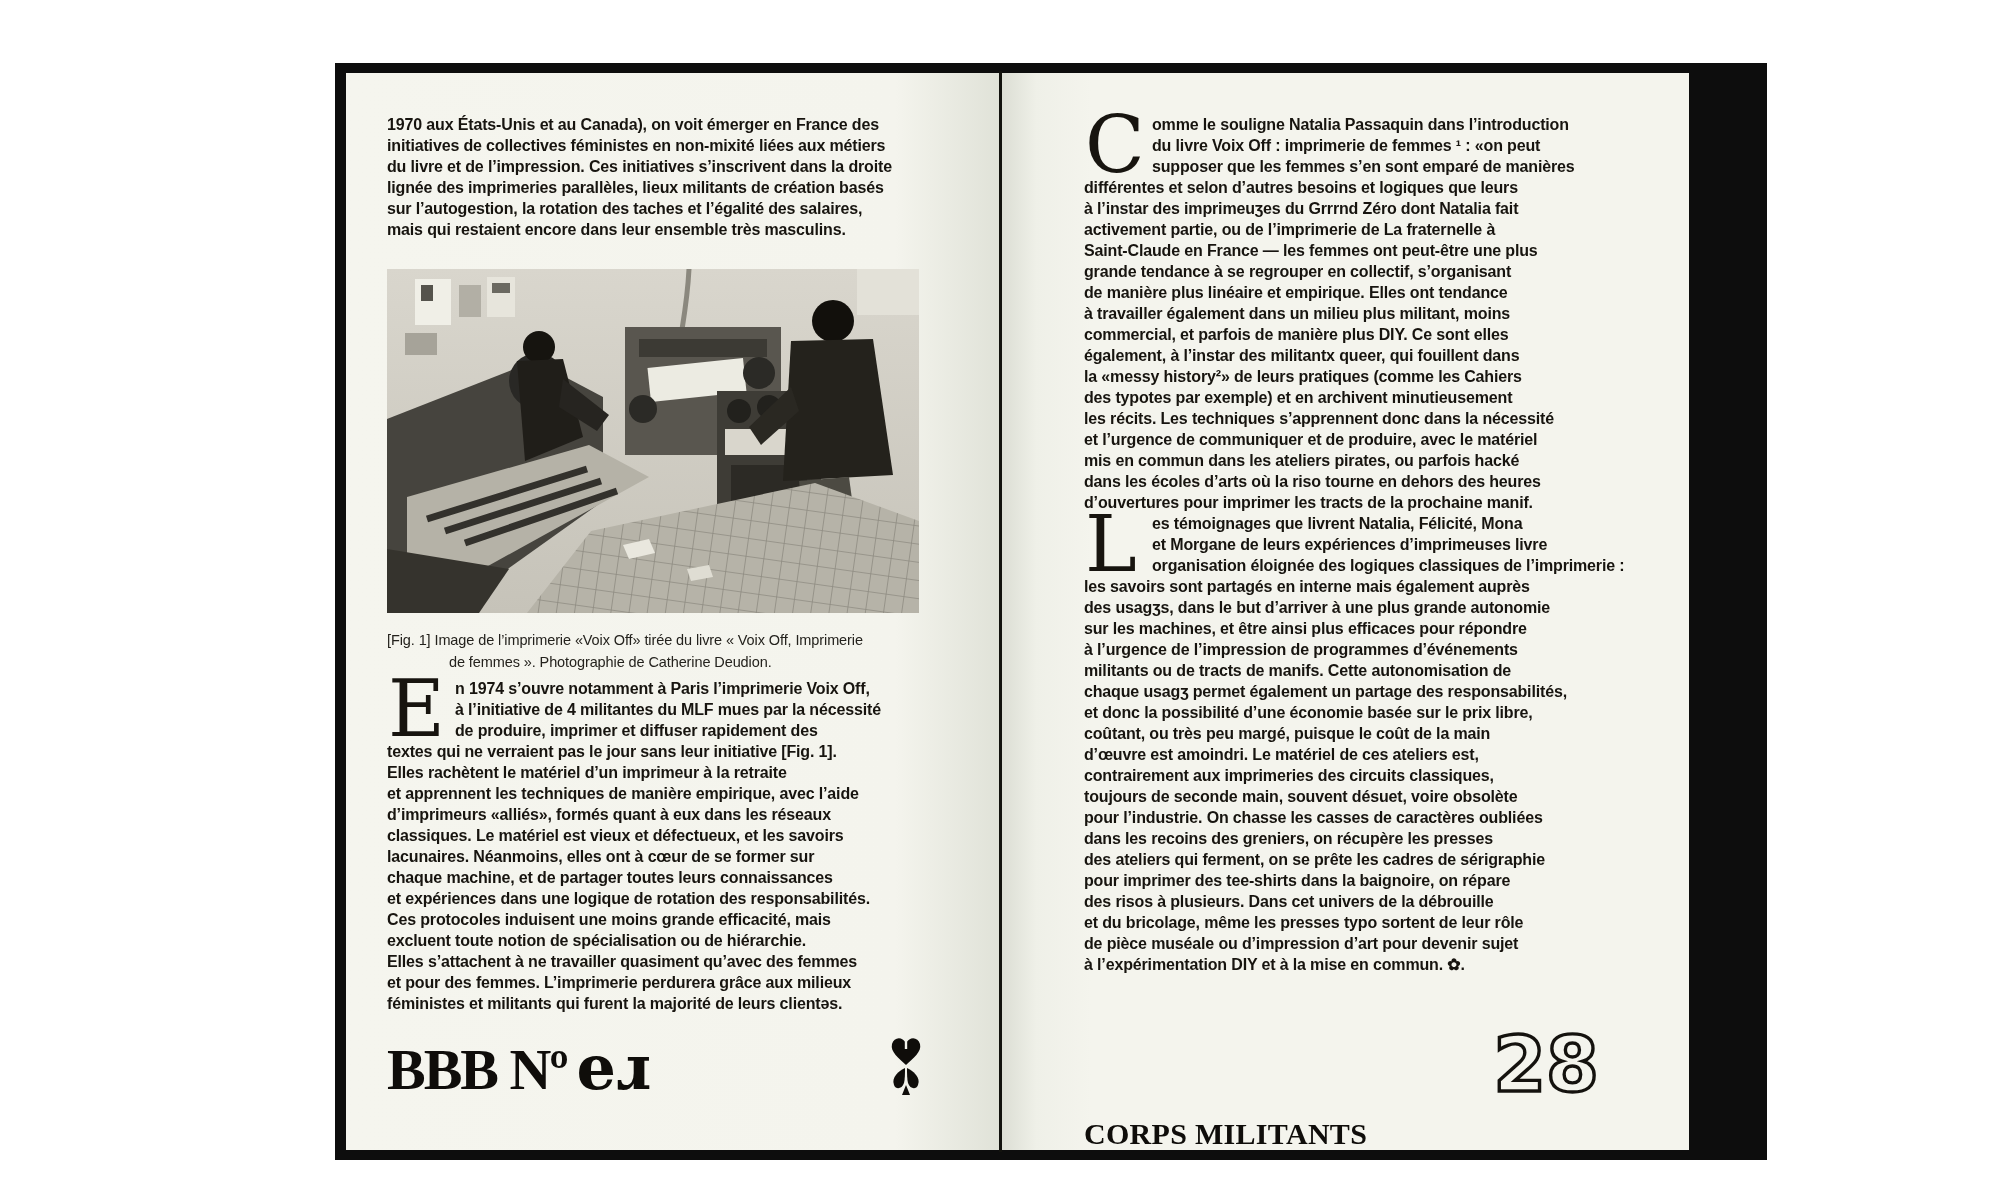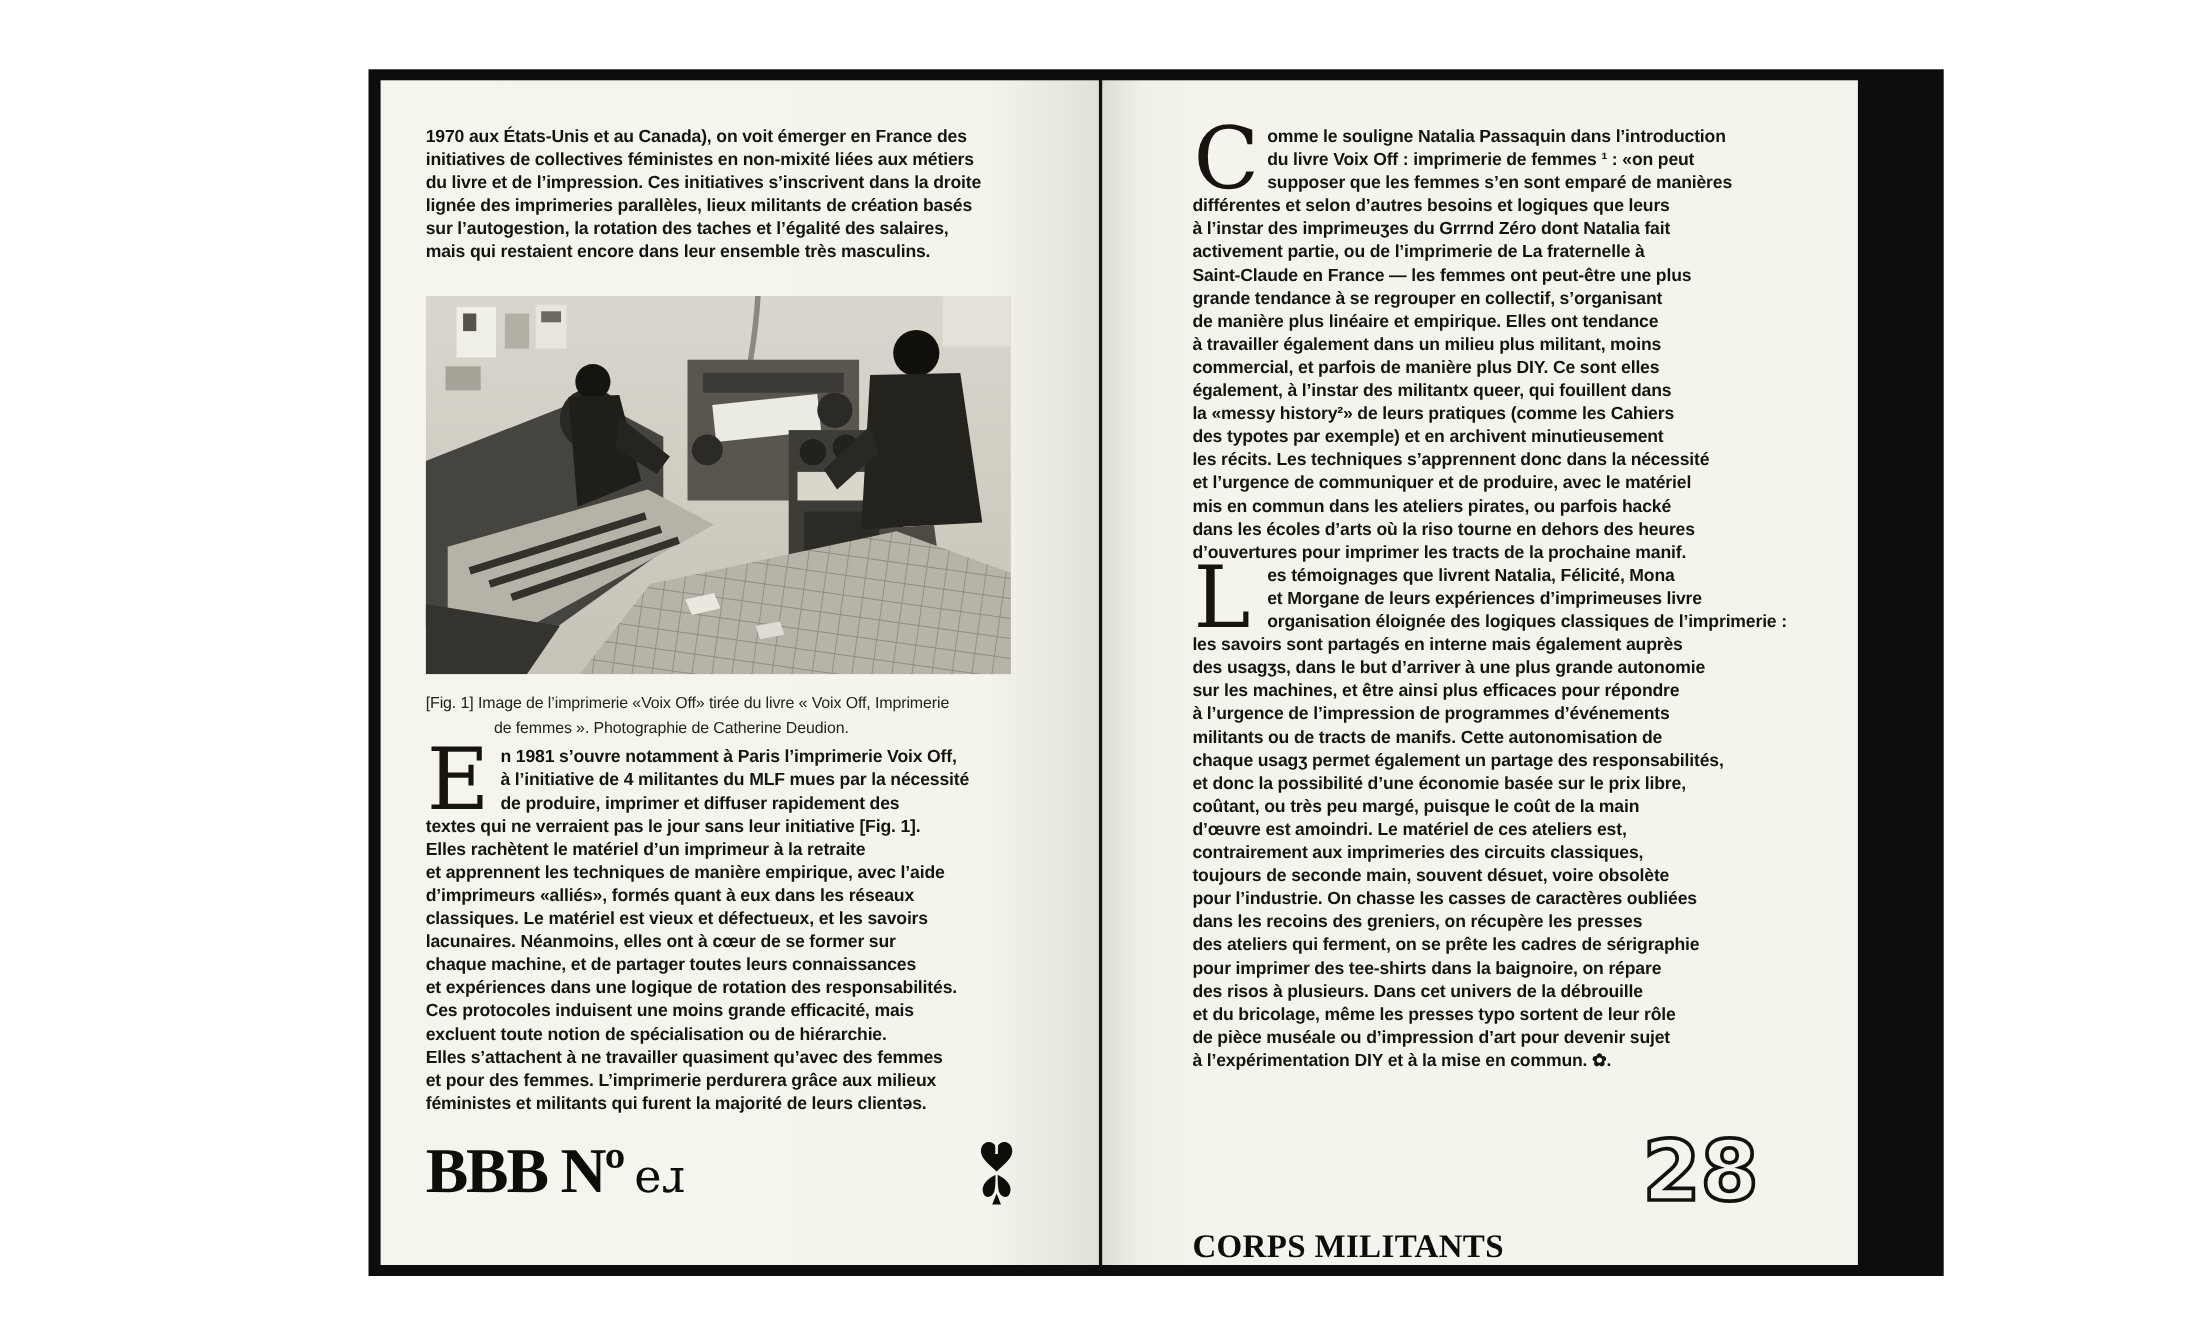--- a/index.html
+++ b/index.html
@@ -29,21 +29,21 @@
   .lp-figure svg{display:block}
   .lp-caption{position:absolute;left:41px;top:556px;width:545px;
     font-size:14.5px;font-weight:400;letter-spacing:-0.1px;color:#24221d;line-height:22px}
   .lp-caption .cl{white-space:nowrap}
   .lp-caption .cl2{padding-left:62px}
   .lp-para2{position:absolute;left:41px;top:605px;width:545px}
 
   .lp-footer{position:absolute;left:41px;top:958px;width:545px;height:80px}
   .logo{white-space:nowrap}
   .logo-bold{font-family:Liberation Serif, serif;font-weight:700;font-size:58px;letter-spacing:-2px;color:#0f0d0a}
-  .logo-light{font-family:"DejaVu Serif",serif;font-weight:400;font-size:42px;margin-left:10px;color:#0f0d0a}
+  .logo-light{font-family:"DejaVu Serif",serif;font-weight:700;font-size:62px;margin-left:10px;color:#0f0d0a}
   .fleuron{position:absolute;left:500px;top:4px}
 
   
   .rp-col{position:absolute;left:82px;top:41px;width:560px}
   .rp-footer-title{position:absolute;left:82px;top:1044px;
     font-family:"Liberation Serif",serif;font-weight:700;font-size:30px;letter-spacing:0.3px;color:#0f0d0a}
   .rp-pageno{position:absolute;left:494px;top:952px;width:100px;height:84px}
 </style>
 </head>
 <body>
@@ -124,21 +124,21 @@
     </figure>
 
     <div class="lp-caption">
       <div class="cl cl1">[Fig. 1] Image de l’imprimerie «Voix Off» tirée du livre « Voix Off, Imprimerie</div>
       <div class="cl cl2">de femmes ». Photographie de Catherine Deudion.</div>
     </div>
 
     <div class="para lp-para2 has-drop">
       <span class="dropcap">E</span>
       <div class="lines">
-          <div class="tl">n 1981 s’ouvre notamment à Paris l’imprimerie Voix Off,</div>
+          <div class="tl">n 1974 s’ouvre notamment à Paris l’imprimerie Voix Off,</div>
           <div class="tl">à l’initiative de 4 militantes du MLF mues par la nécessité</div>
           <div class="tl">de produire, imprimer et diffuser rapidement des</div>
           <div class="tl">textes qui ne verraient pas le jour sans leur initiative [Fig. 1].</div>
           <div class="tl">Elles rachètent le matériel d’un imprimeur à la retraite</div>
           <div class="tl">et apprennent les techniques de manière empirique, avec l’aide</div>
           <div class="tl">d’imprimeurs «alliés», formés quant à eux dans les réseaux</div>
           <div class="tl">classiques. Le matériel est vieux et défectueux, et les savoirs</div>
           <div class="tl">lacunaires. Néanmoins, elles ont à cœur de se former sur</div>
           <div class="tl">chaque machine, et de partager toutes leurs connaissances</div>
           <div class="tl">et expériences dans une logique de rotation des responsabilités.</div>

